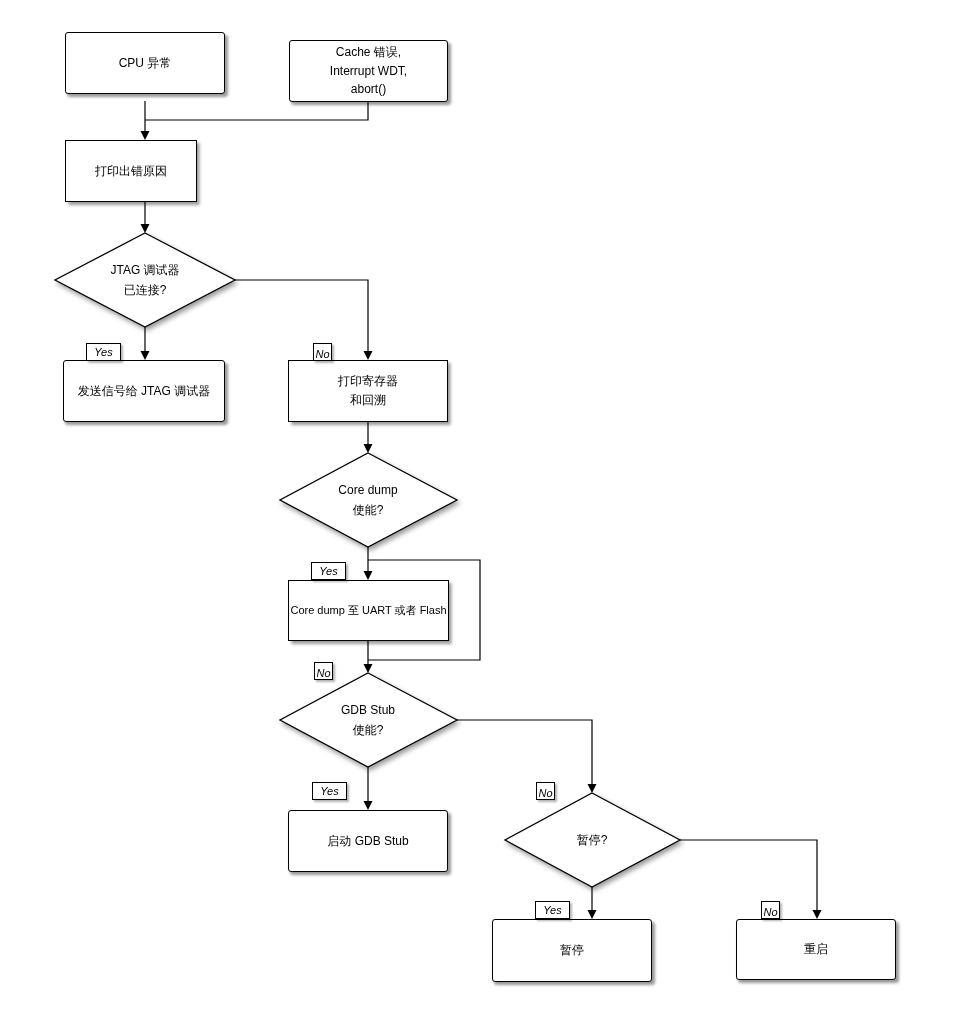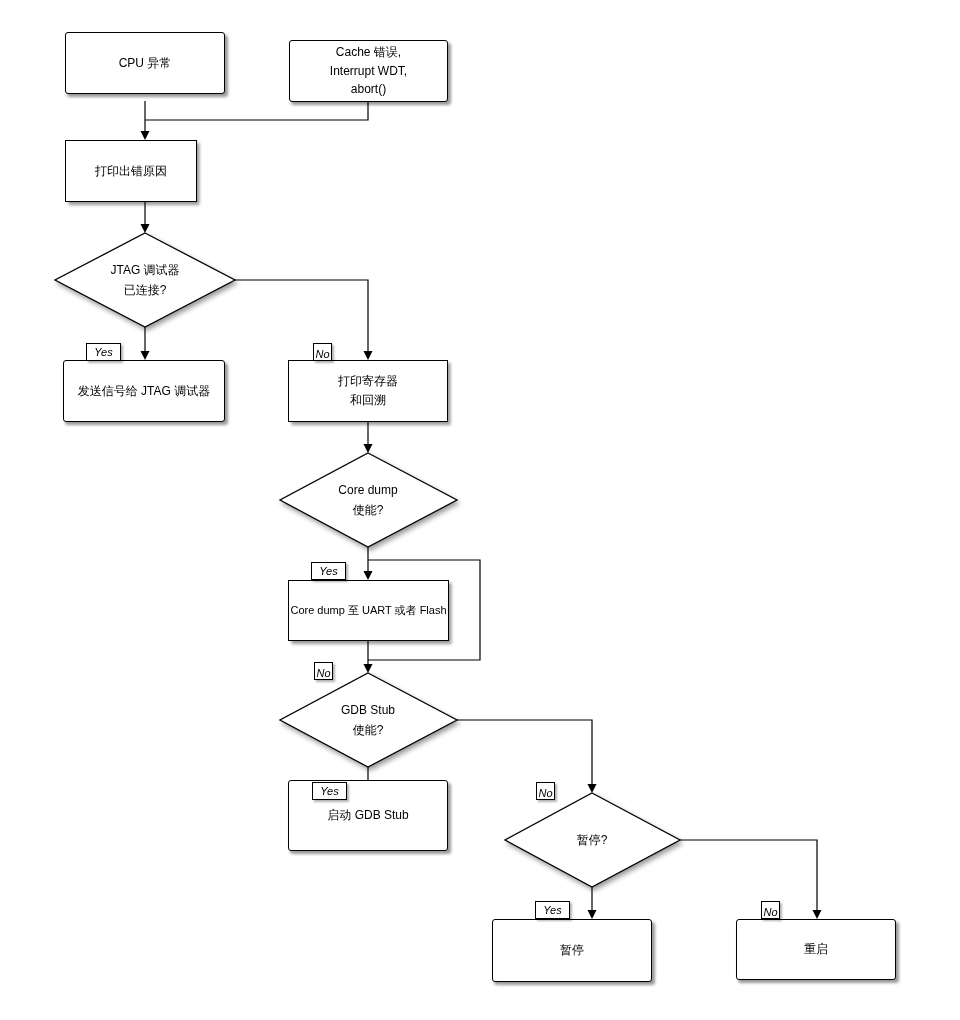--- a/index.html
+++ b/index.html
@@ -98,21 +98,21 @@
     <div>
       <div>打印寄存器</div>
       <div>和回溯</div>
     </div>
   </div>
 
   <div class="node small-text" style="left:288px;top:580px;width:161px;height:61px">
     <span>Core dump 至 UART 或者 Flash</span>
   </div>
 
-  <div class="node rounded" style="left:288px;top:780px;width:160px;height:71px">
+  <div class="node rounded" style="left:288px;top:810px;width:160px;height:62px">
     <span>启动 GDB Stub</span>
   </div>
 
   <div class="node rounded" style="left:492px;top:919px;width:160px;height:63px">
     <span>暂停</span>
   </div>
 
   <div class="node rounded" style="left:736px;top:919px;width:160px;height:61px">
     <span>重启</span>
   </div>

